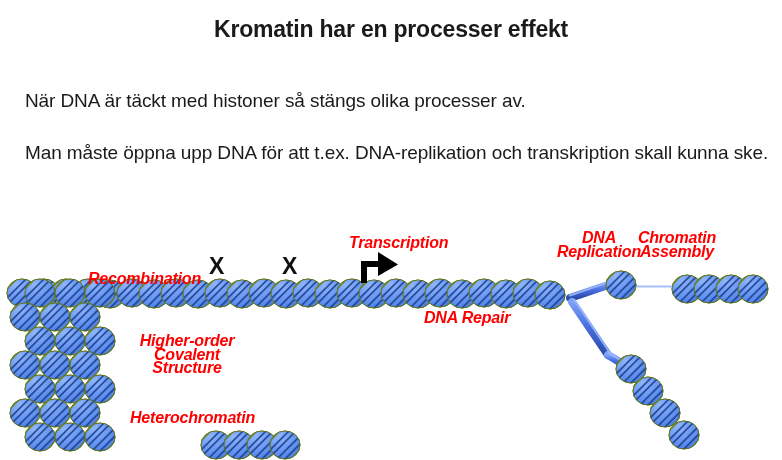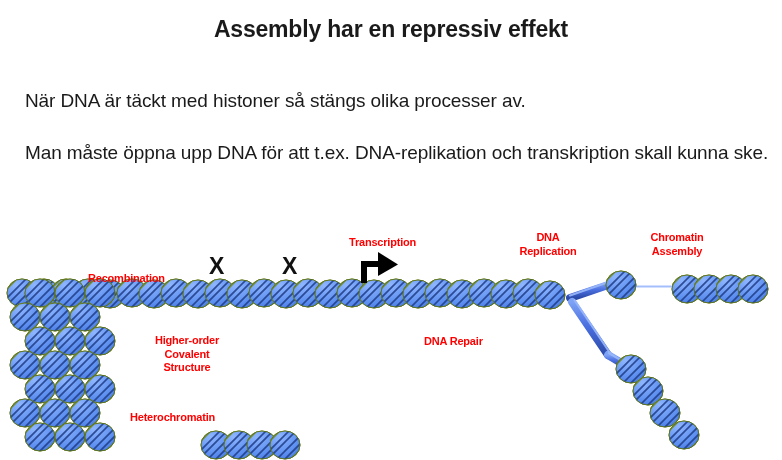--- a/index.html
+++ b/index.html
@@ -53,52 +53,53 @@
     top: 0;
     width: 782px;
     height: 255px;
   }
 
   
   .diag-label {
     position: absolute;
     color: #ff0000;
     font-weight: bold;
-    font-size: 11px;
+    font-size: 16px;
     line-height: 13.5px;
     white-space: pre;
     letter-spacing: -0.2px;
+    font-style: italic;
   }
   .diag-label.centered { text-align: center; }
 
   #label-recombination { left: 88px;  top: 55px; margin-top: 12px; }
   #label-transcription { left: 349px; top: 31px; }
-  #label-dna-replication { left: 505px; top: 26px; width: 86px; text-align: center; }
+  #label-dna-replication { left: 556px; top: 26px; width: 86px; text-align: center; }
   #label-chromatin-assembly { left: 625px; top: 26px; width: 104px; }
-  #label-dna-repair { left: 424px; top: 130px; }
+  #label-dna-repair { left: 424px; top: 106px; }
   #label-higher-order { left: 128px; top: 129px; width: 118px; }
   #label-heterochromatin { left: 130px; top: 206px; }
   #label-covalent { left: 528px; top: 188px; width: 110px; }
 
   
   .x-mark {
     position: absolute;
     font-size: 23px;
     font-weight: bold;
     color: #111111;
     font-family: "Liberation Sans", sans-serif;
     line-height: 1;
   }
   #x-mark-1 { left: 209px; top: 50px; }
   #x-mark-2 { left: 282px; top: 50px; }
 </style>
 </head>
 <body>
 
-<div id="slide-title">Assembly har en repressiv effekt</div>
+<div id="slide-title">Kromatin har en processer effekt</div>
 
 <div class="body-line" id="body-line-1">När DNA är täckt med histoner så stängs olika processer av.</div>
 
 <div class="body-line" id="body-line-2">Man måste öppna upp DNA för att t.ex. DNA-replikation och transkription skall kunna ske.</div>
 
 <div id="diagram">
 
   <svg id="diagram-svg" viewBox="0 0 782 255">
     <defs>
 

